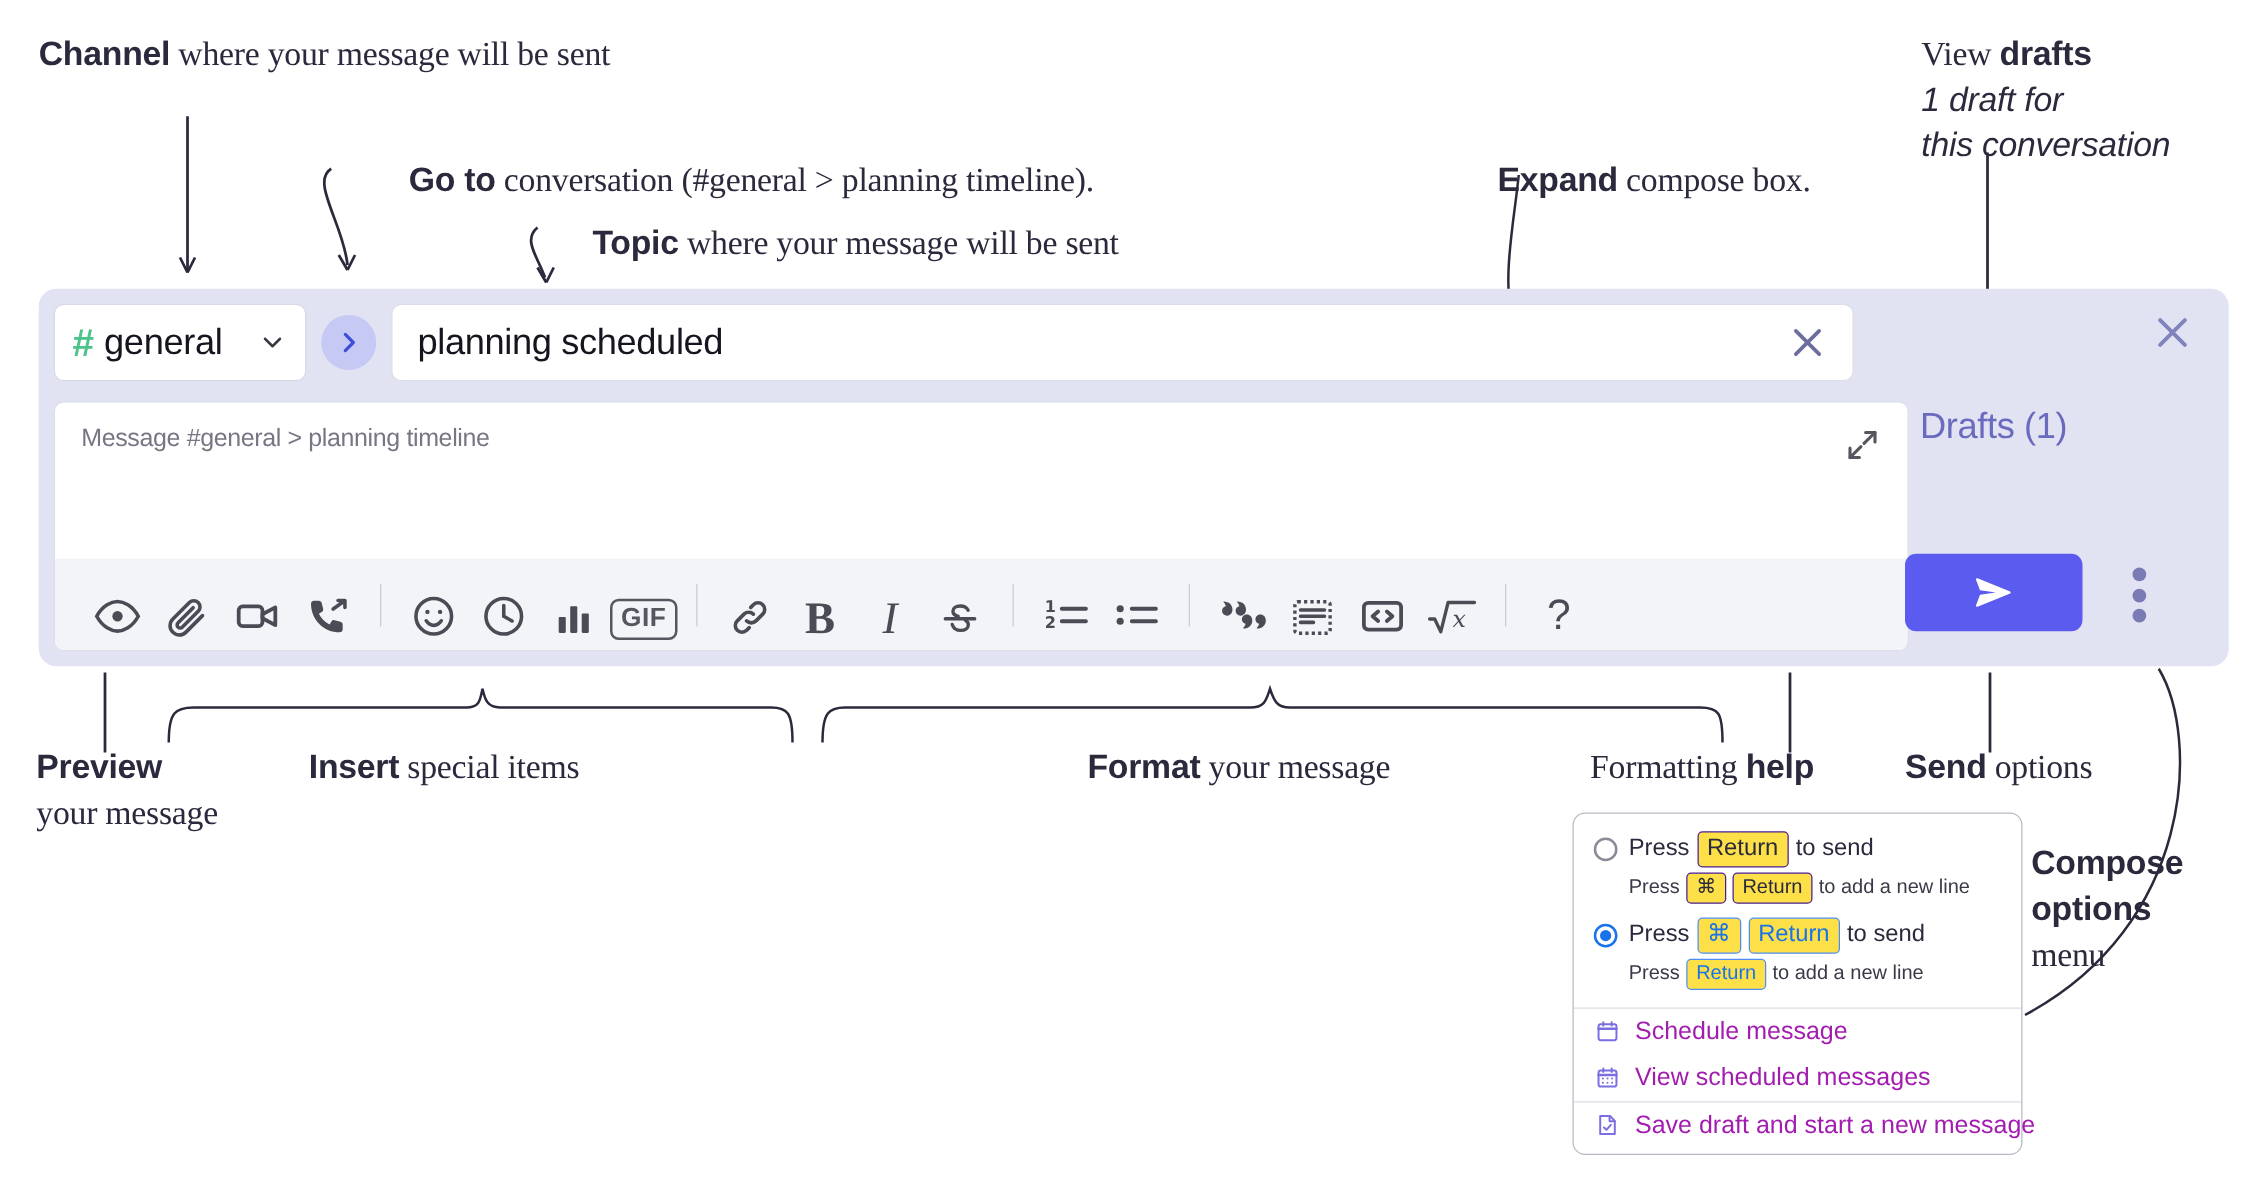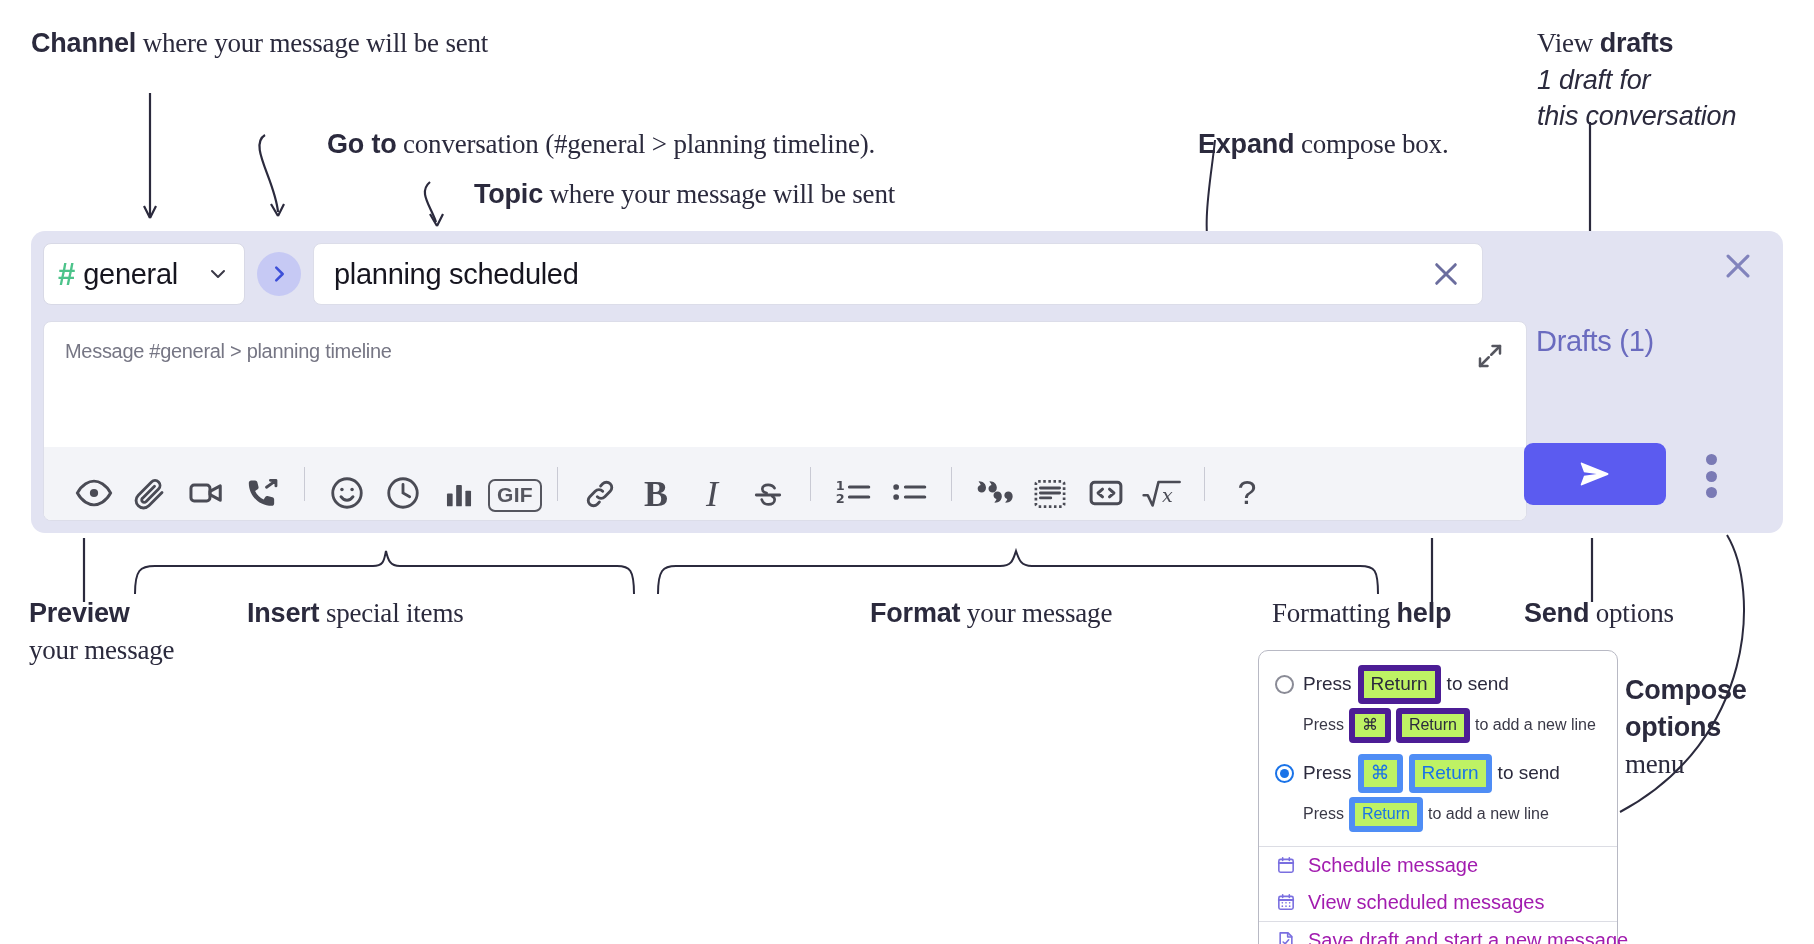--- a/index.html
+++ b/index.html
@@ -200,26 +200,26 @@
   .radio.on { border-color: #1a73e8; }
   .radio.on::after {
     content: ""; position: absolute;
     left: 3px; top: 3px; width: 9px; height: 9px;
     border-radius: 50%; background: #1a73e8;
   }
   .dd-line { font-size: 19px; color: #2b2a3d; display: flex; align-items: center; gap: 6px; white-space: nowrap; }
   .dd-sub { font-size: 16px; color: #3a3947; display: flex; align-items: center; gap: 5px; margin: 4px 0 11px 28px; white-space: nowrap; }
   .key {
     display: inline-block;
-    border: 6px solid #4c1d95;
+    border: 1px solid #4c1d95;
     border-radius: 4px;
     padding: 1px 7px 2px;
     font-size: inherit;
     line-height: 1.25;
-    background: #bef264;
+    background: #fde047;
     color: #2b2a3d;
   }
   .key.blue { border-color: #4f8df5; color: #1a73e8; }
   .dd-item {
     display: flex; align-items: center; gap: 11px;
     padding: 7px 16px;
     font-size: 20px; color: #a21caf;
     cursor: pointer;
     white-space: nowrap;
   }

